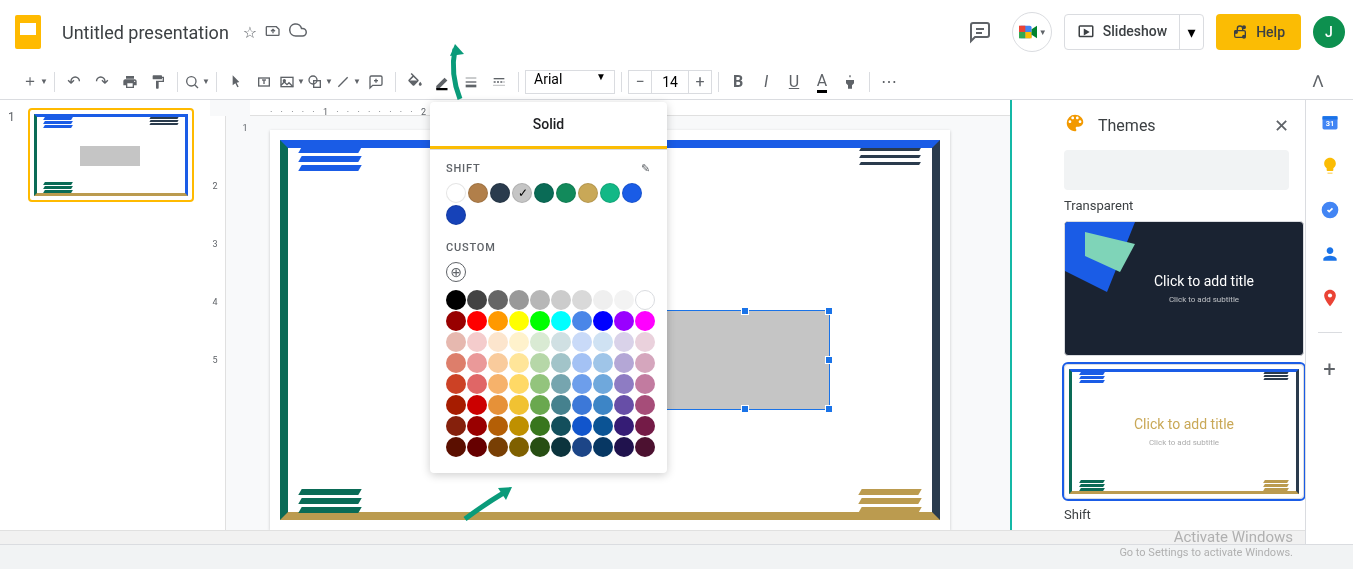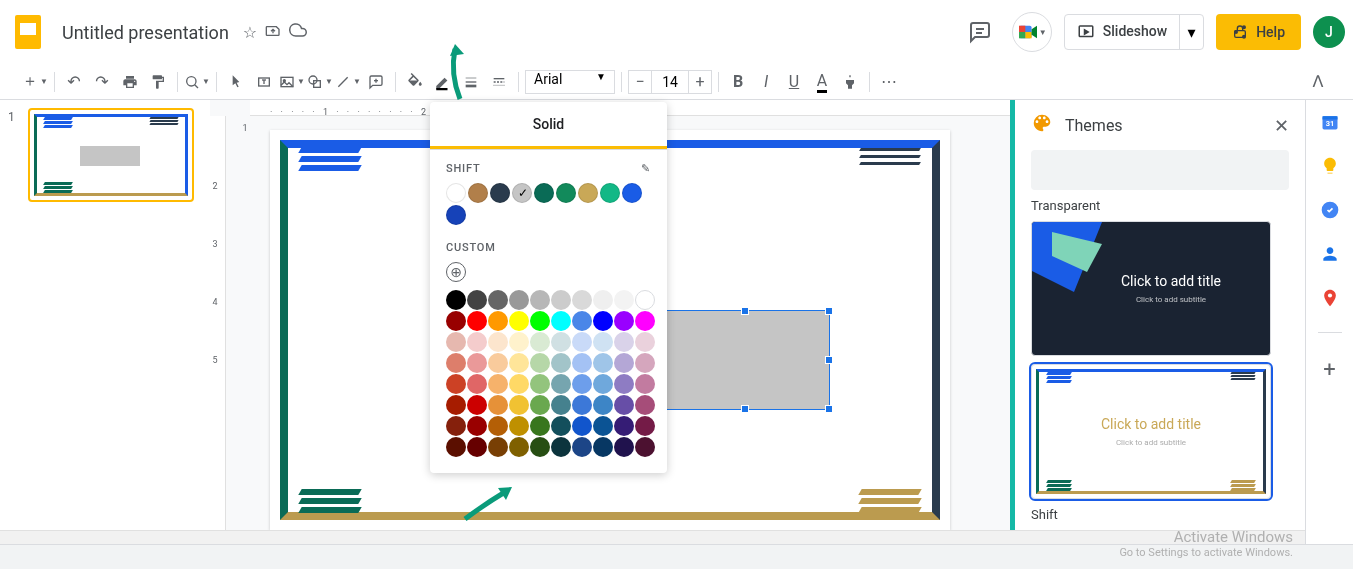--- a/index.html
+++ b/index.html
@@ -69,21 +69,21 @@
     .cp-label { font-size: 11px; color: #5f6368; letter-spacing: 0.8px; font-weight: 500; display: flex; justify-content: space-between; align-items: center; }
     .cp-row { display: flex; gap: 2px; margin-top: 8px; flex-wrap: wrap; }
     .cp-swatch { width: 20px; height: 20px; border-radius: 50%; cursor: pointer; border: 1px solid rgba(0,0,0,0.1); position: relative; }
     .cp-add { width: 20px; height: 20px; border-radius: 50%; border: 1px solid #5f6368; display: flex; align-items: center; justify-content: center; font-size: 14px; cursor: pointer; color: #5f6368; }
     .cp-grid { padding: 4px 16px; display: grid; grid-template-columns: repeat(10, 20px); gap: 1px; }
     .cp-gs { width: 20px; height: 20px; border-radius: 50%; cursor: pointer; }
     .cp-transparent { margin: 8px 16px 0; border: 1px solid #dadce0; border-radius: 16px; padding: 8px; text-align: center; font-size: 14px; cursor: pointer; display: flex; align-items: center; justify-content: center; gap: 6px; color: #3c4043; }
     .check::after { content: '✓'; position: absolute; top: 2px; left: 5px; font-size: 12px; color: #000; }
     
     
-    .themes-panel { width: 295px; border-left: 5px solid #14b8a6; background: #fff; display: flex; flex-direction: column; }
+    .themes-panel { width: 295px; border-left: 2px solid #14b8a6; background: #fff; display: flex; flex-direction: column; padding-left: 36px; }
     .themes-header { display: flex; align-items: center; padding: 12px 16px; gap: 12px; }
     .themes-icon { color: #f29900; }
     .themes-title { font-size: 16px; color: #3c4043; flex: 1; }
     .themes-close { cursor: pointer; color: #5f6368; font-size: 18px; }
     .themes-list { flex: 1; overflow-y: auto; padding: 0 16px; }
     .theme-name { font-size: 13px; color: #3c4043; margin: 8px 0; }
     .theme-thumb { width: 240px; height: 135px; border: 1px solid #dadce0; border-radius: 4px; margin-bottom: 8px; cursor: pointer; position: relative; overflow: hidden; display: flex; flex-direction: column; align-items: center; justify-content: center; }
     .theme-thumb.dark { background: #1a2332; color: #fff; }
     .theme-thumb.selected { outline: 2px solid #1a5ce6; }
     .tt-title { font-size: 14px; }

